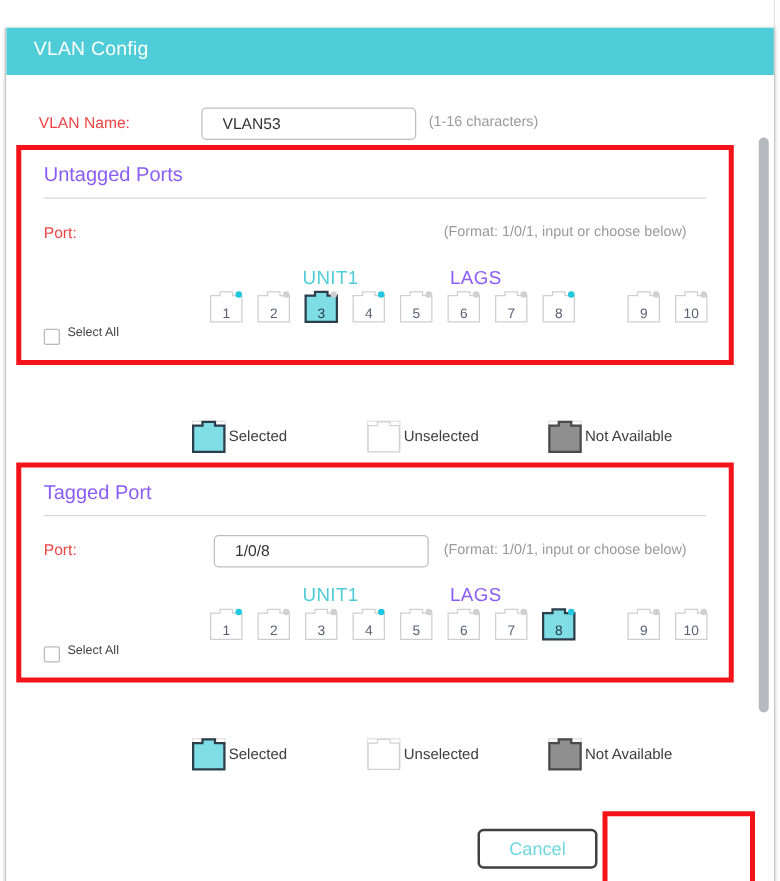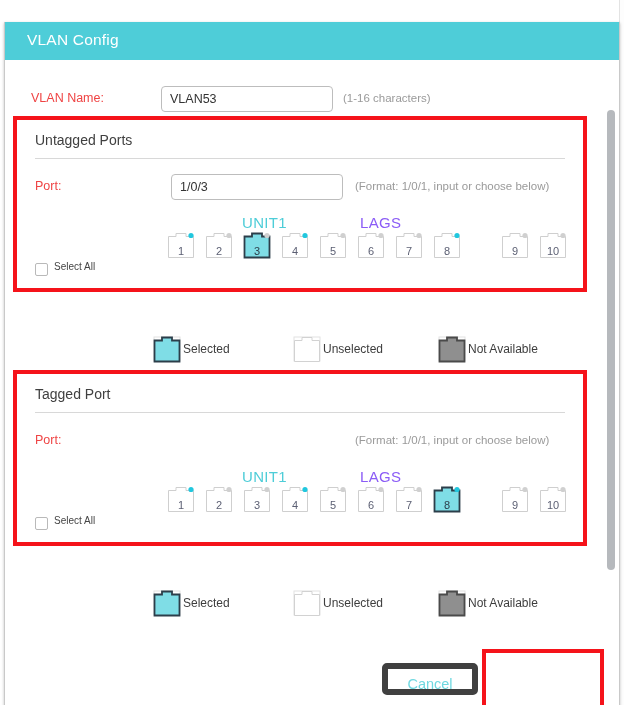--- a/index.html
+++ b/index.html
@@ -74,21 +74,21 @@
   .text-input {
     position: absolute;
     height: 26px;
     box-sizing: border-box;
     border: 1px solid #bdbdbd;
     border-radius: 4px;
     background: #fff;
     font-family: "Liberation Sans", sans-serif;
     font-size: 12.5px;
     color: #333;
-    padding: 0 8px;
+    padding: 0 16px;
     outline: none;
   }
   .hint {
     position: absolute;
     font-size: 11.5px;
     color: #9a9a9a;
     top: 6px;
   }
 
   
@@ -96,22 +96,22 @@
     position: absolute;
     left: 14px;
     width: 562px;
     background: #ffffff;
     box-sizing: border-box;
   }
   .section-title {
     position: absolute;
     left: 16px;
     top: 12px;
-    font-size: 14px;
-    color: #404040;
+    font-size: 16px;
+    color: #8b5cf6;
   }
   .section-rule {
     position: absolute;
     left: 16px;
     top: 38px;
     width: 530px;
     height: 1px;
     background: #d8d8d8;
   }
 
@@ -185,21 +185,21 @@
     box-sizing: border-box;
     border-radius: 5px;
     font-family: "Liberation Sans", sans-serif;
     font-size: 14.5px;
     text-align: center;
     cursor: pointer;
     line-height: 30px;
     height: 32px;
   }
   .btn-cancel {
-    border: 6px solid #404040;
+    border: 2px solid #404040;
     background: #ffffff;
     color: #6fd8e0;
   }
   .btn-save {
     border: 1px solid #4ecdd8;
     background: #4ecdd8;
     color: #ffffff;
   }
 
   
@@ -259,21 +259,20 @@
       <input class="text-input" style="left: 130px; top: 0px; width: 172px;" value="VLAN53">
       <div class="hint" style="left:312px;">(1-16 characters)</div>
     </div>
 
     <div class="section" style="top:60px; height:170px;">
       <div class="section-title">Untagged Ports</div>
       <div class="section-rule"></div>
 
       <div class="field-row" style="left:16px; top:54px; width:520px;">
         <div class="field-label" style="left:0;">Port:</div>
-        <input class="text-input" style="left: 136px; top: 0px; width: 172px;" value="1/0/3">
         <div class="hint" style="left:320px;">(Format: 1/0/1, input or choose below)</div>
       </div>
 
       <div class="unit-label active" style="left:223px; top:94px;">UNIT1</div>
       <div class="unit-label inactive" style="left:341px; top:94px;">LAGS</div>
 
       <div id="untagged-ports">
           <div class="port" style="left: 148px; top: 112px;">
             <svg width="28" height="30" viewBox="0 0 28 30">
               <path d="M1.5 4.5 H9 V1.5 H19 V4.5 H26.5 V25.5 H1.5 Z" fill="#ffffff" stroke="#cfcfcf" stroke-width="1" stroke-linejoin="miter"></path>
@@ -366,20 +365,21 @@
               <path d="M1.5 4.5 H9 V1.5 H19 V4.5 H26.5 V25.5 H1.5 Z" fill="#8f8f8f" stroke="#4a4a4a" stroke-width="1.8" stroke-linejoin="miter"></path>
             </svg></span><span class="legend-text">Not Available</span></div>
       </div>
 
     <div class="section" style="top:314px; height:170px;">
       <div class="section-title">Tagged Port</div>
       <div class="section-rule"></div>
 
       <div class="field-row" style="left:16px; top:54px; width:520px;">
         <div class="field-label" style="left:0;">Port:</div>
+        <input class="text-input" style="left: 136px; top: 0px; width: 172px;" value="1/0/8">
         <div class="hint" style="left:320px;">(Format: 1/0/1, input or choose below)</div>
       </div>
 
       <div class="unit-label active" style="left:223px; top:94px;">UNIT1</div>
       <div class="unit-label inactive" style="left:341px; top:94px;">LAGS</div>
 
       <div id="tagged-ports">
           <div class="port" style="left: 148px; top: 112px;">
             <svg width="28" height="30" viewBox="0 0 28 30">
               <path d="M1.5 4.5 H9 V1.5 H19 V4.5 H26.5 V25.5 H1.5 Z" fill="#ffffff" stroke="#cfcfcf" stroke-width="1" stroke-linejoin="miter"></path>

